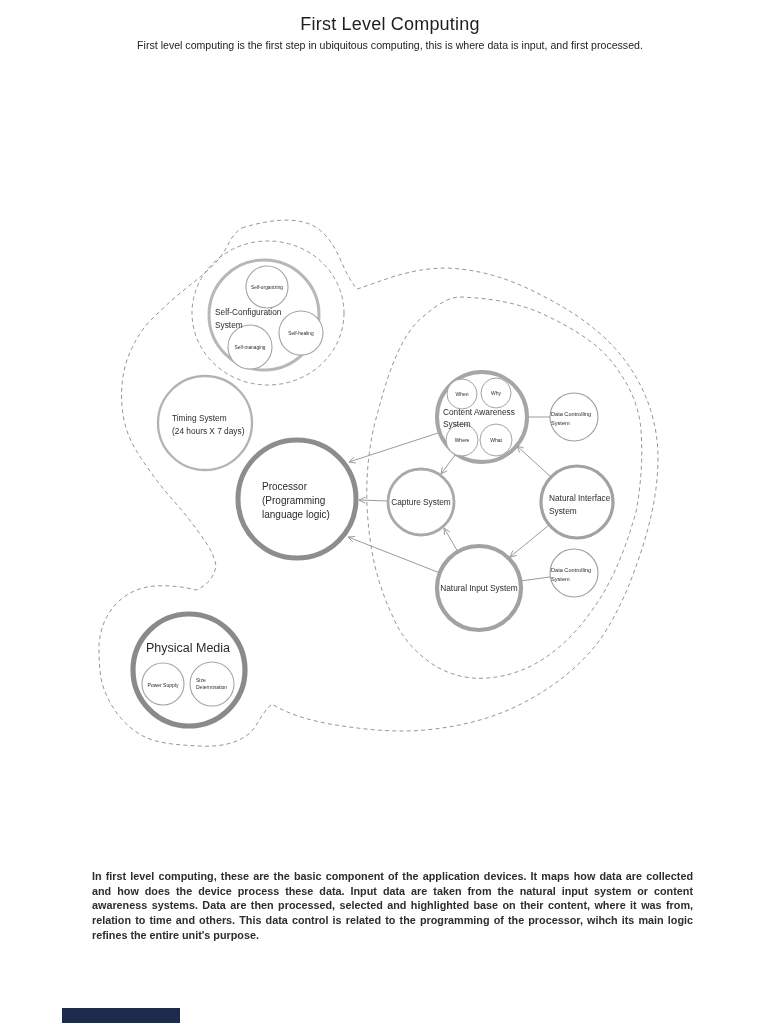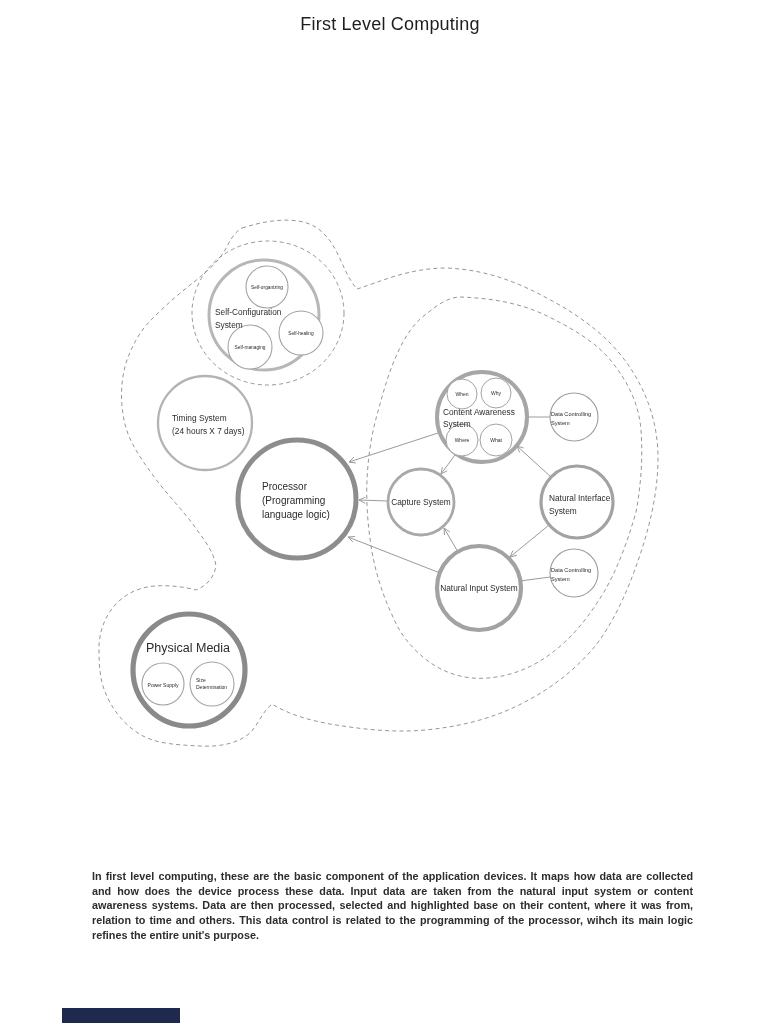--- a/index.html
+++ b/index.html
@@ -38,20 +38,21 @@
   .footer-bar {
     position:absolute; left:62px; top:1008px; width:118px; height:15px;
   }
 </style>
 </head>
 <body>
 
 <div class="page">
 
   <div class="page-title">First Level Computing</div>
+  <div class="page-subtitle">First level computing is the first step in ubiquitous computing, this is where data is input, and first processed.</div>
 
   <svg class="diagram-svg" width="780" height="1024" viewBox="0 0 780 1024">
 
     <path class="blob" d="M242,228
       C280,216 308,218 322,232 C340,248 342,272 357,289 C380,282 408,268 447,268
       C490,270 522,284 556,303 C586,320 612,340 631,369 C648,395 658,425 658,458
       C658,492 650,525 640,555 C629,588 615,620 596,645 C573,673 546,692 515,707
       C487,720 457,727 425,730 C393,733 360,729 330,724 C308,720 288,714 272,704
       C262,712 258,725 250,733 C237,744 219,747 200,746 C179,745 158,744 143,736
       C126,727 113,711 106,694 C99,679 99,661 99,645 C100,629 106,614 117,603

